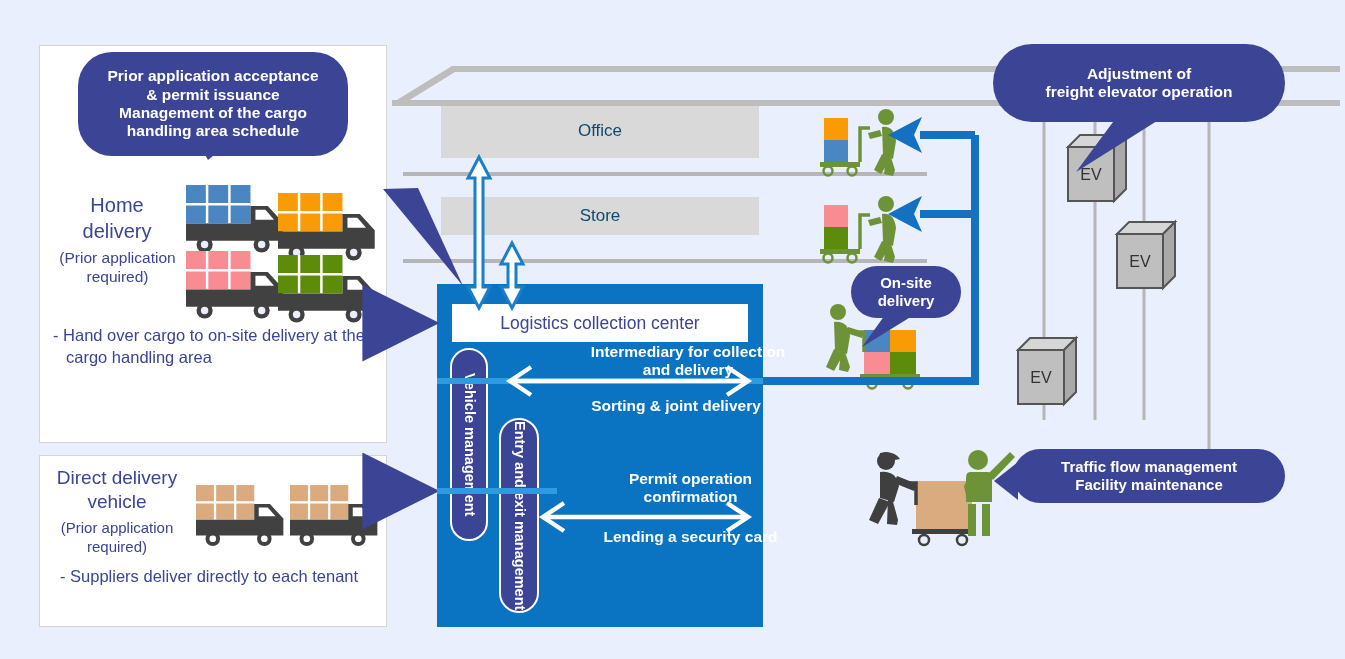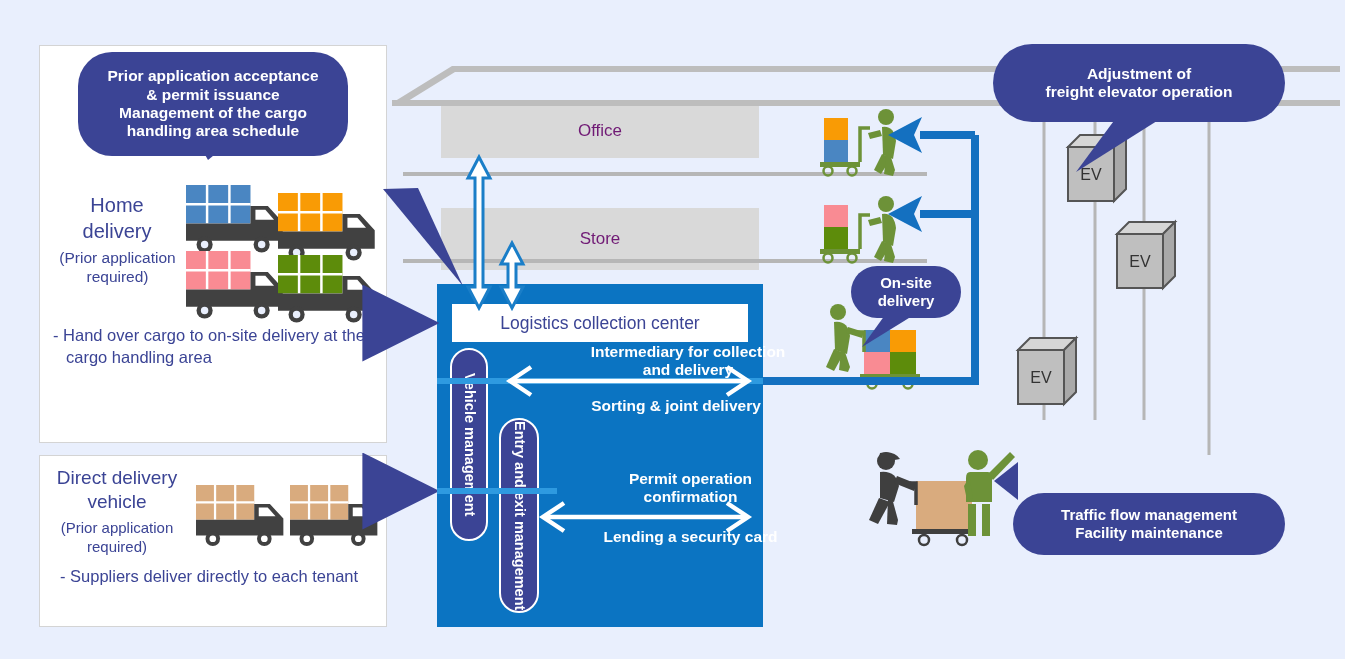--- a/index.html
+++ b/index.html
@@ -23,21 +23,21 @@
   .bubble {
     position:absolute; background:#3b4495; color:#fff; border-radius:34px;
     display:flex; align-items:center; justify-content:center; text-align:center;
     font-weight:bold; line-height:1.18; z-index:40;
   }
 
   #bub-prior { left:78px; top:52px; width:270px; height:104px; font-size:15.5px; padding:0 10px;}
   #bub-logcons { left:351px; top:149px; width:114px; height:52px; font-size:14.5px; border-radius:26px;}
   #bub-onsite { left:851px; top:266px; width:110px; height:52px; font-size:15px; border-radius:26px;}
   #bub-ev { left:993px; top:44px; width:292px; height:78px; font-size:15.5px; border-radius:39px;}
-  #bub-traffic { left:1013px; top:449px; width:272px; height:62px; font-size:15px; border-radius:31px;margin-top:44px;}
+  #bub-traffic { left:1013px; top:449px; width:272px; height:54px; font-size:15px; border-radius:31px;}
   #home-title {
     position:absolute; left:47px; top:193px; width:140px; text-align:center;
     color:#3b4495; font-size:20px; line-height:1.28;
   }
   #home-sub {
     position:absolute; left:40px; top:248px; width:155px; text-align:center;
     color:#3b4495; font-size:15.5px; line-height:1.25;
   }
   #home-bullets {
     position:absolute; left:53px; top:325px; width:325px;
@@ -56,24 +56,24 @@
   #direct-bullets {
     position:absolute; left:60px; top:566px; width:320px;
     color:#3b4495; font-size:16.5px; line-height:1.32;
   }
   #direct-bullets p { padding-left:13px; text-indent:-13px; }
 
   
   .floor-band {
     position:absolute; background:#d9d9d9;
     display:flex; align-items:center; justify-content:center;
-    color:#701a75; font-size:17px;
+    color:#0c4a6e; font-size:17px;
   }
   #floor-office { left:441px; top:104px; width:318px; height:54px; }
-  #floor-store  { left:441px; top:208px; width:318px; height:62px; }
+  #floor-store  { left:441px; top:197px; width:318px; height:38px; }
 
   
   #center-box {
     position:absolute; left:437px; top:284px; width:326px; height:343px;
     background:#0b74c2;
   }
   #lmc-label {
     position:absolute; left:452px; top:304px; width:296px; height:38px;
     background:#fff; color:#3b4495; font-size:17.5px;
     display:flex; align-items:center; justify-content:center;

